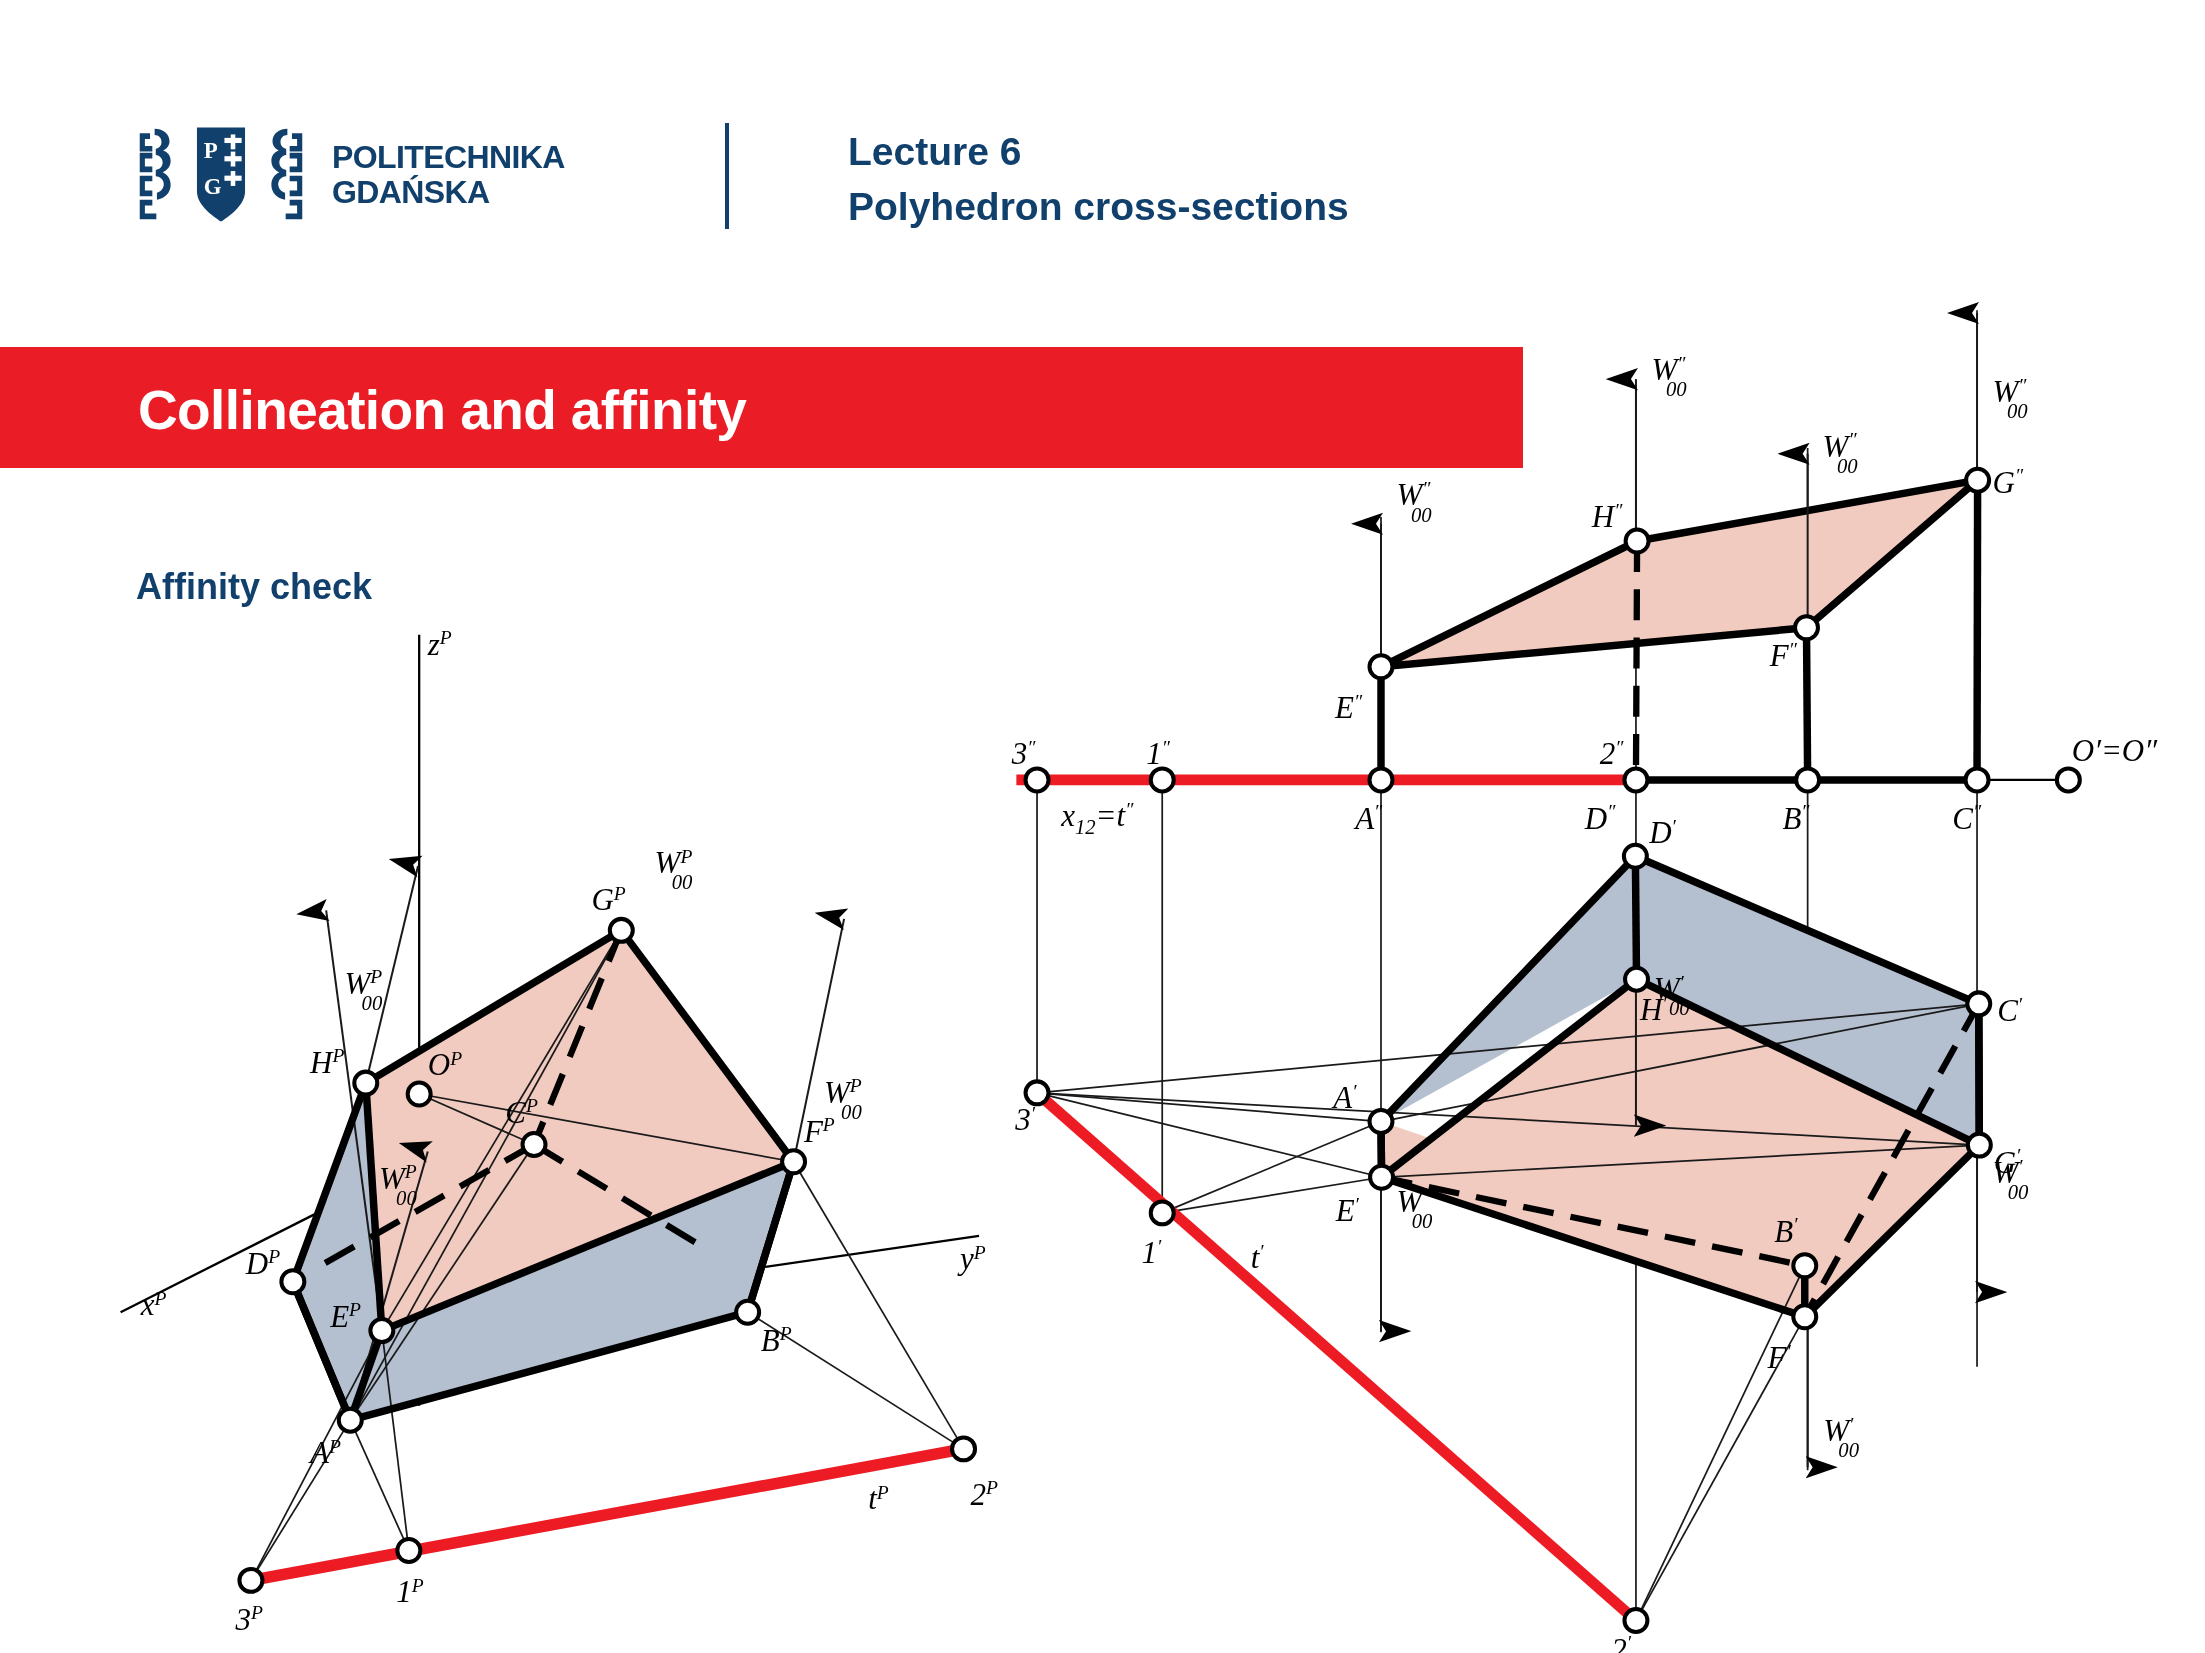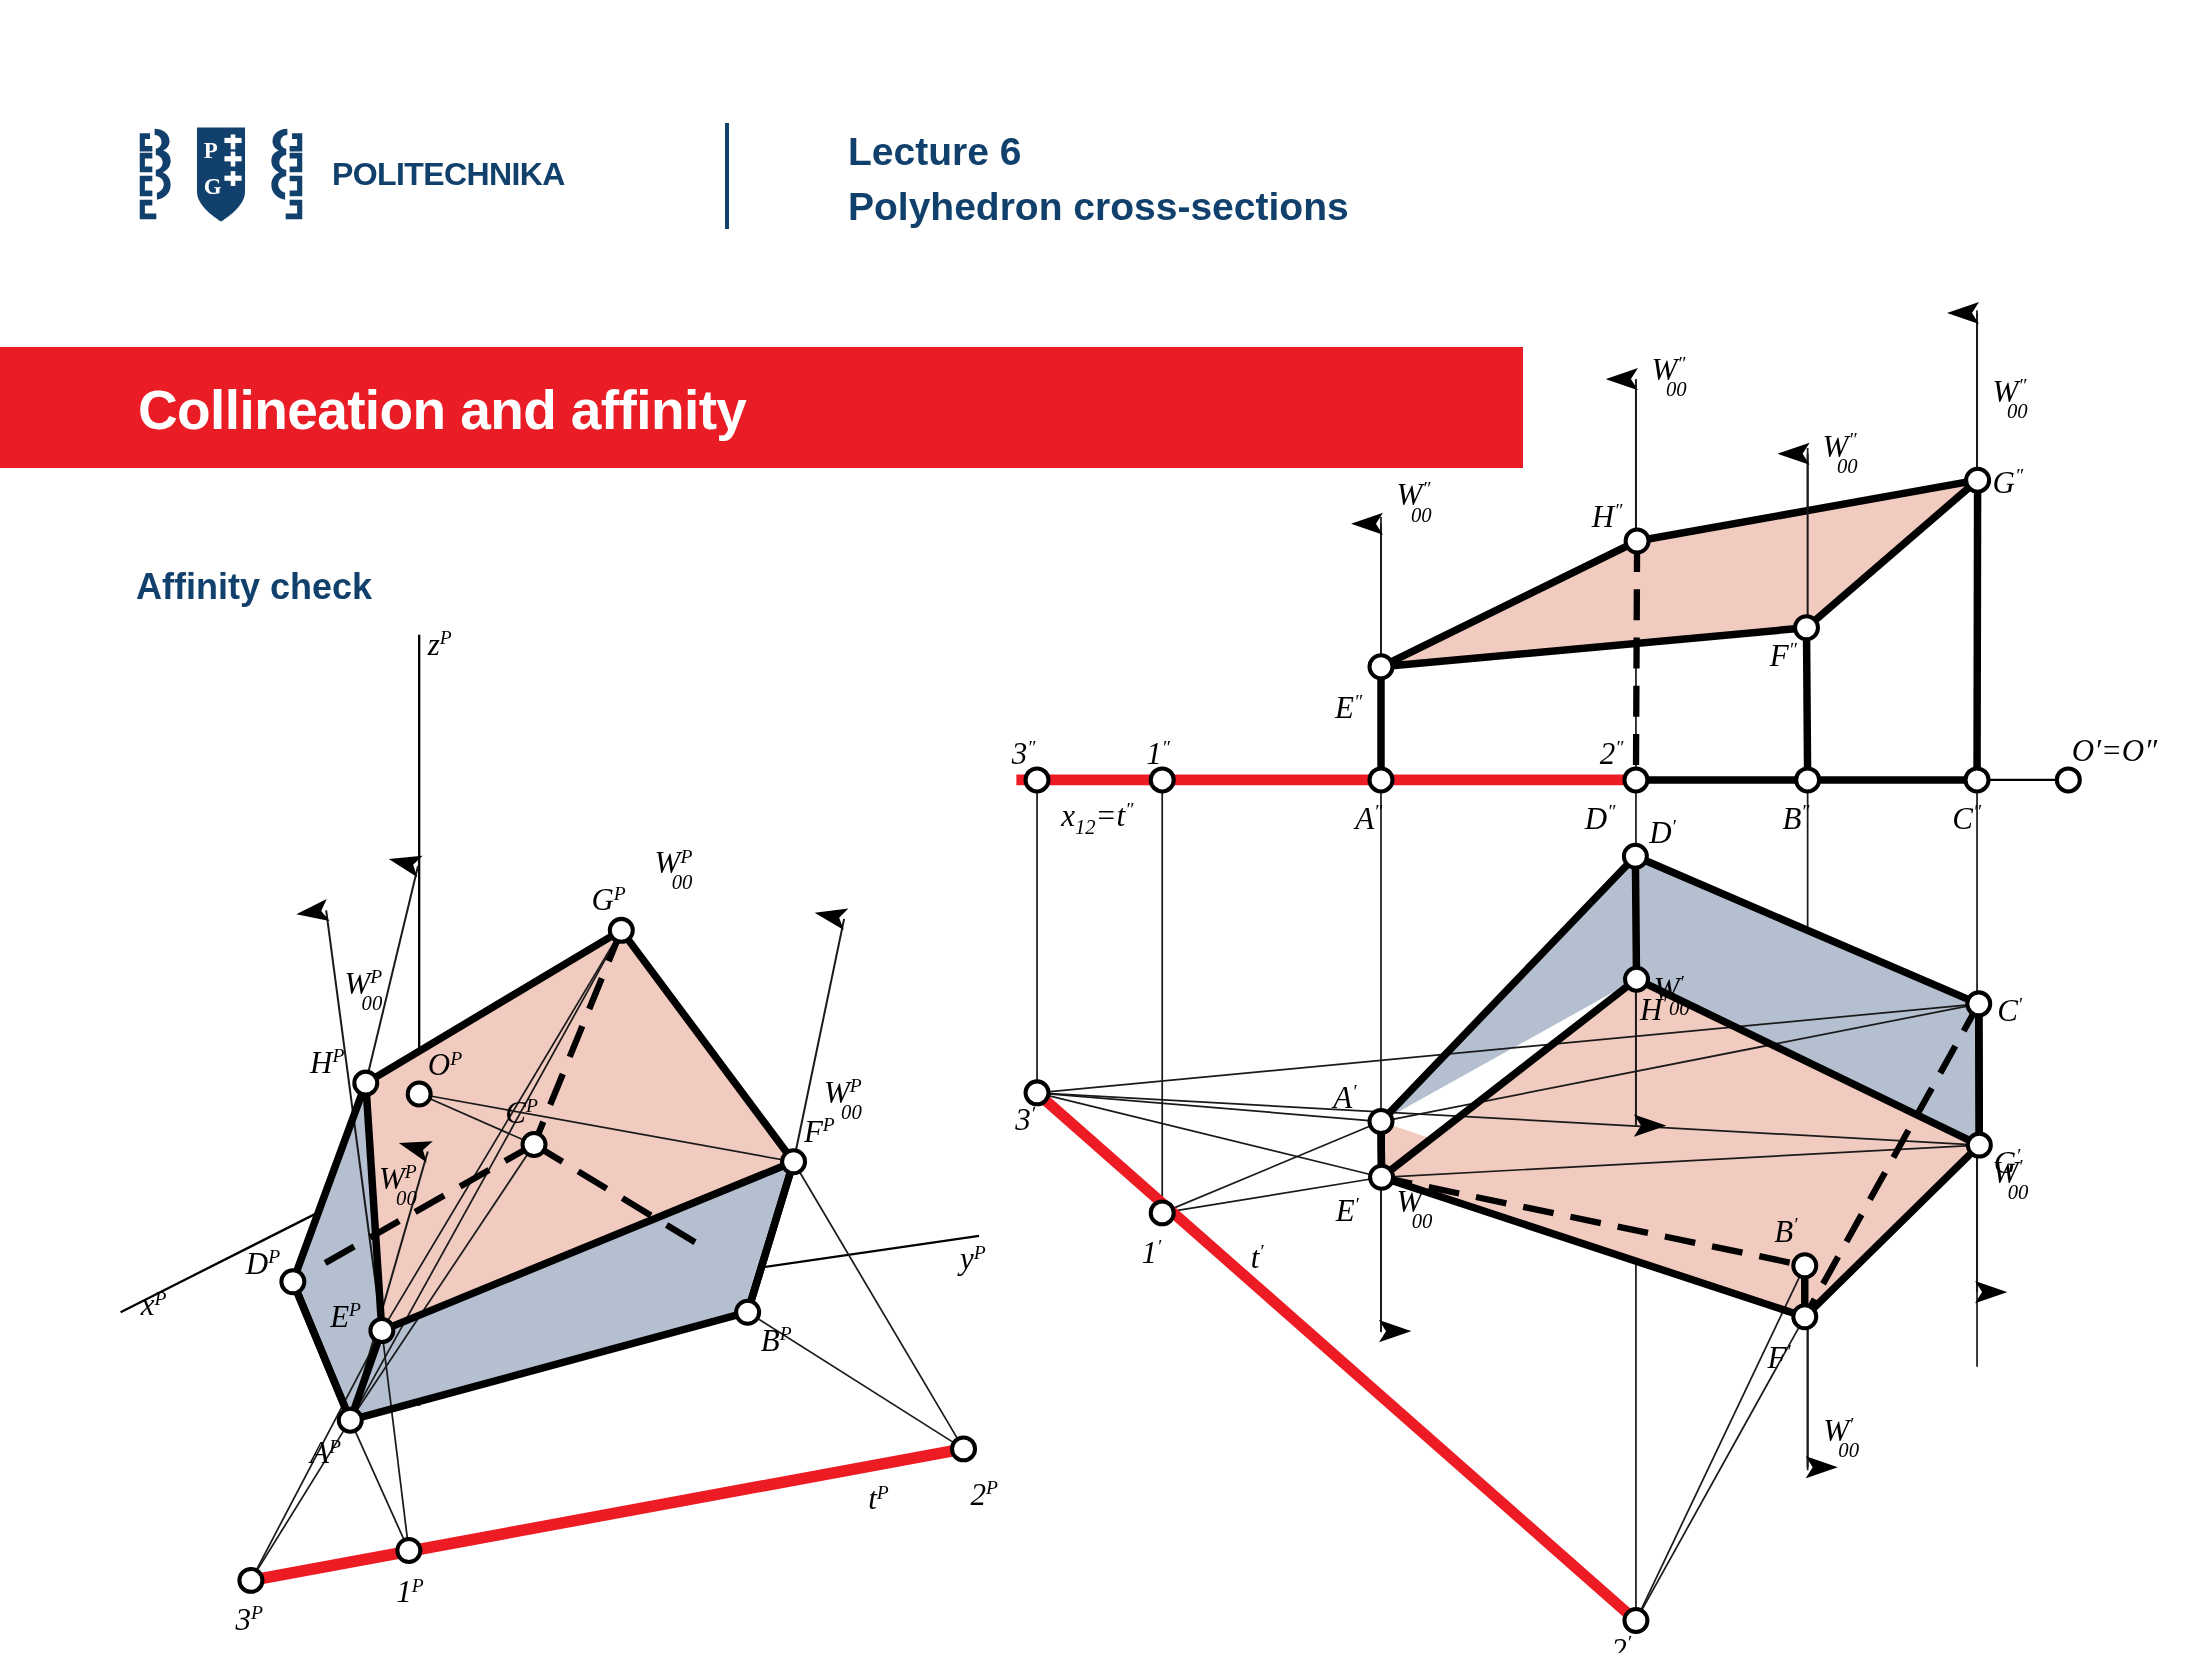--- a/index.html
+++ b/index.html
@@ -61,20 +61,21 @@
         <rect x="156" y="26" width="30" height="9"></rect>
         <rect x="167" y="20" width="8" height="26"></rect>
         <rect x="156" y="58" width="30" height="9"></rect>
         <rect x="167" y="50" width="8" height="26"></rect>
         <rect x="156" y="92" width="30" height="9"></rect>
         <rect x="167" y="84" width="8" height="26"></rect>
       </g>
     </svg>
     <div id="uni-name">
       <div>POLITECHNIKA</div>
+      <div>GDAŃSKA</div>
     </div>
   </div>
 
   <div id="divider"></div>
 
   <div id="lecture-block">
     <div>Lecture 6</div>
     <div>Polyhedron cross-sections</div>
   </div>
 </div>

